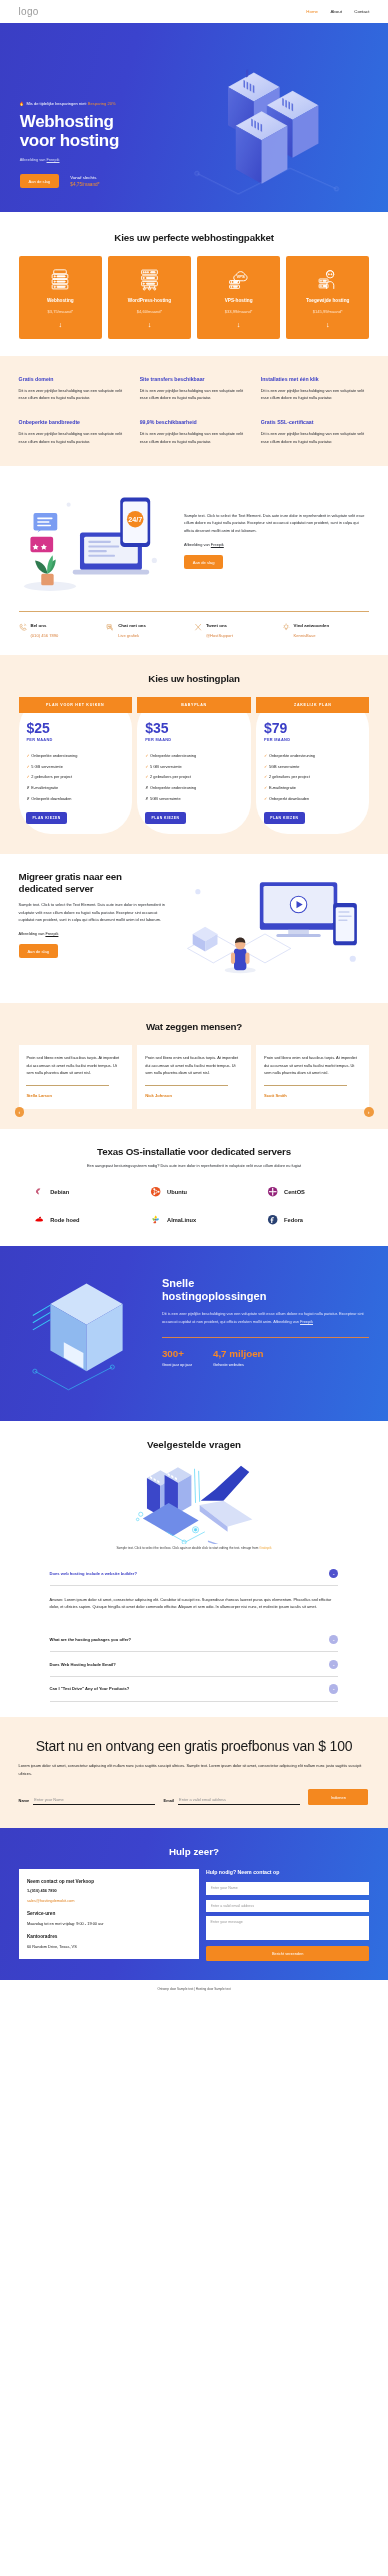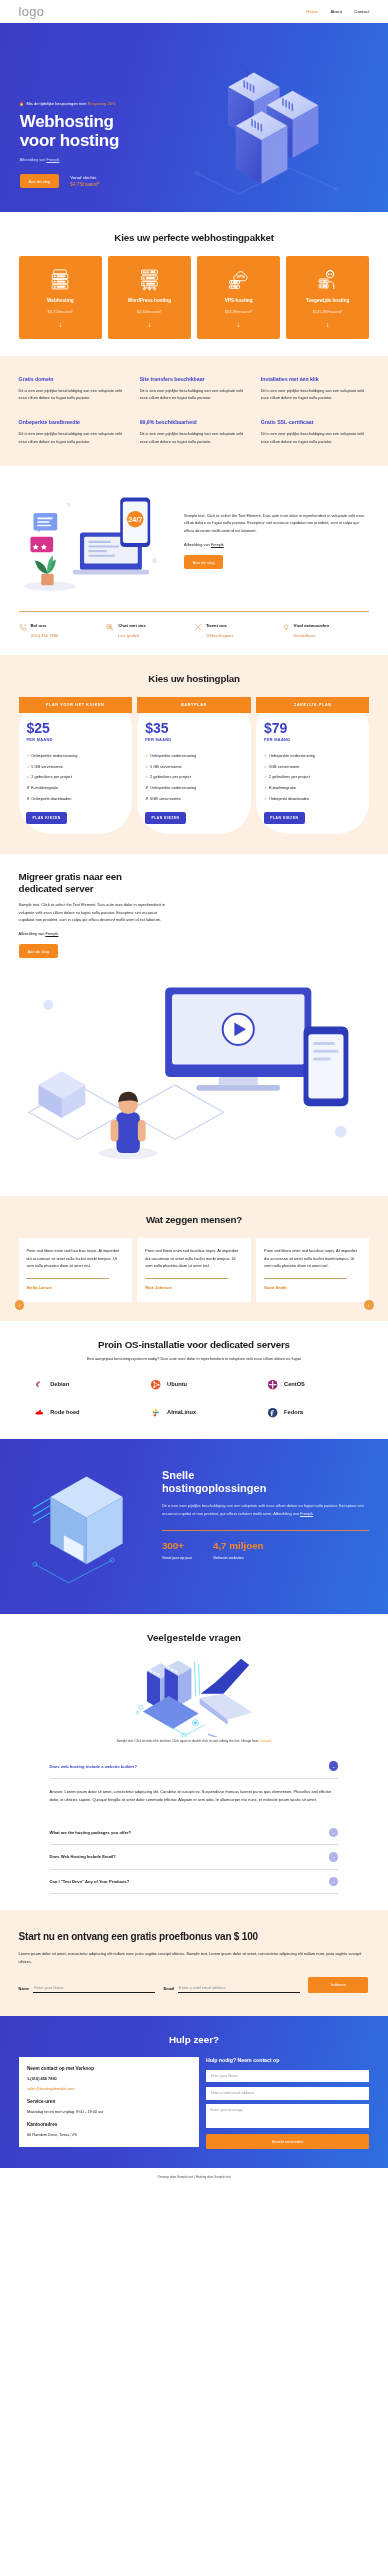--- a/index.html
+++ b/index.html
@@ -12,21 +12,21 @@
   }
   .page { width: 388px; overflow: hidden; }
 
   
   .nav {
     height: 23px;
     display: flex; align-items: center; justify-content: space-between;
     padding: 0 18.6px;
     background: #fff;
   }
-  .logo { font-size: 13px; color: #9a9a9a; letter-spacing: 0.3px; }
+  .logo { font-size: 10px; color: #9a9a9a; letter-spacing: 0.3px; }
   .nav-links { display: flex; gap: 12.4px; font-size: 4.4px; }
   .nav-links a { text-decoration: none; color: #1b1b1b; }
   .nav-links a.active { color: #f08a24; }
 
   
   .hero {
     position: relative;
     height: 189px;
     background: linear-gradient(105deg,#3a3ec4 0%,#3b43cd 32%,#2f6fe0 100%);
     overflow: hidden;
@@ -106,21 +106,21 @@
   .plan li { font-size: 3.9px; margin-bottom: 5.7px; color:#222; }
   .plan li .yes { color:#f0881f; margin-right:1.6px; }
   .plan li .no { color:#222; margin-right:1.6px; }
   .btn-blue {
     background:#3b3fc6; color:#fff; border:none; border-radius:2.1px;
     font-size:3.4px; letter-spacing:0.5px; font-weight:700; padding:4.1px 6.2px;
     margin-top: 5.2px; cursor:pointer; font-family: inherit;
   }
 
   
-  .migrate { background:#fff; padding: 17.6px 18.6px 21px; display:flex; gap: 7.2px; flex-direction: column; }
+  .migrate { background:#fff; padding: 17.6px 18.6px 21px; display:flex; gap: 7.2px; }
   .migrate-txt { width: 155px; }
   .migrate-txt h2 { font-size: 9.8px; font-weight:700; line-height:1.18; letter-spacing:-0.2px; }
   .migrate-txt p.body { font-size:3.9px; line-height:1.95; margin-top:6.7px; color:#26292e; }
   .migrate-txt .credit2 { font-size:3.9px; margin-top:6.7px; }
   .migrate-art { flex:1; height: 111px; position:relative; }
 
   
   .testi { background:#fdf0e2; padding: 17.6px 18.6px 19.7px; position:relative; }
   .testi-row { display:flex; gap: 5.7px; }
   .tcard { flex:1; background:#fff; padding: 8.8px 7.8px 11.4px; }
@@ -176,21 +176,21 @@
     width: 9.3px; height: 9.3px; border-radius: 50%;
     background:#b0b3e8; color:#fff; display:flex; align-items:center;
     justify-content:center; font-size: 4.1px; flex:none;
   }
   .faq-q.open .chev { background:#4f52cd; }
   .faq-sep { border:none; border-top:0.5px solid #dcdcdc; }
   .faq-a { font-size: 3.9px; line-height: 2.0; color:#222; padding: 9.3px 0 16.6px; }
 
   
   .trial { background:#fdf0e2; padding: 21px 18.6px 23px; }
-  .trial h2 { font-size: 10px; font-weight:700; line-height:1.2; letter-spacing:-0.2px; }
+  .trial h2 { font-size: 14px; font-weight:400; line-height:1.2; letter-spacing:-0.2px;text-align:center; }
   .trial p { font-size:3.9px; line-height:1.95; margin-top: 7.2px; color:#222; }
   .trial-form { display:flex; align-items:flex-end; gap: 8.3px; margin-top: 11.4px; }
   .field { display:flex; align-items:center; gap: 4.1px; }
   .field label { font-size: 3.9px; font-weight:700; }
   .field input {
     border:none; border-bottom: 0.5px solid #1b1b1b; background: transparent;
     font-size: 3.9px; padding: 1.6px 1px 2.6px; font-family: inherit; color:#222;
   }
   .field input::placeholder { color:#8d8d8d; }
   .f-name input { width: 122px; }
@@ -661,21 +661,21 @@
       </div>
       <div class="tcard">
         <p>Proin sed libero enim sed faucibus turpis. At imperdiet dui accumsan sit amet nulla facilisi morbi tempus. Ut sem nulla pharetra diam sit amet nisl.</p>
         <hr>
         <div class="nm">Scott Smith</div>
       </div>
     </div>
   </div>
 
   <div class="os">
-    <h2 class="center" style="margin-bottom:0">Proin OS-installatie voor dedicated servers</h2>
+    <h2 class="center" style="margin-bottom:0">Texas OS-installatie voor dedicated servers</h2>
     <p class="sub">Een aangepast besturingssysteem nodig? Duis aute irure dolor in reprehenderit in voluptate velit esse cillum dolore eu fugiat</p>
     <div class="os-grid">
       <div class="os-item">
         <svg width="11.4" height="11.4" viewBox="0 0 24 24">
           <path d="M14.5 6.5c-3-1.2-6.2.4-7 3.4-.8 3 1 6 4 6.6-2.5-1.2-3.6-4-2.6-6.4.9-2.3 3.5-3.5 5.6-3.6z" fill="none" stroke="#a80030" stroke-width="1.2"></path>
           <path d="M13 9c-1.7-.4-3.3.7-3.6 2.4-.3 1.6.8 3.1 2.4 3.4" fill="none" stroke="#a80030" stroke-width="1.2"></path>
           <path d="M16 5.6l.8-.3-.3.9" fill="#a80030"></path>
         </svg>
         <div class="onm">Debian</div>
       </div>

